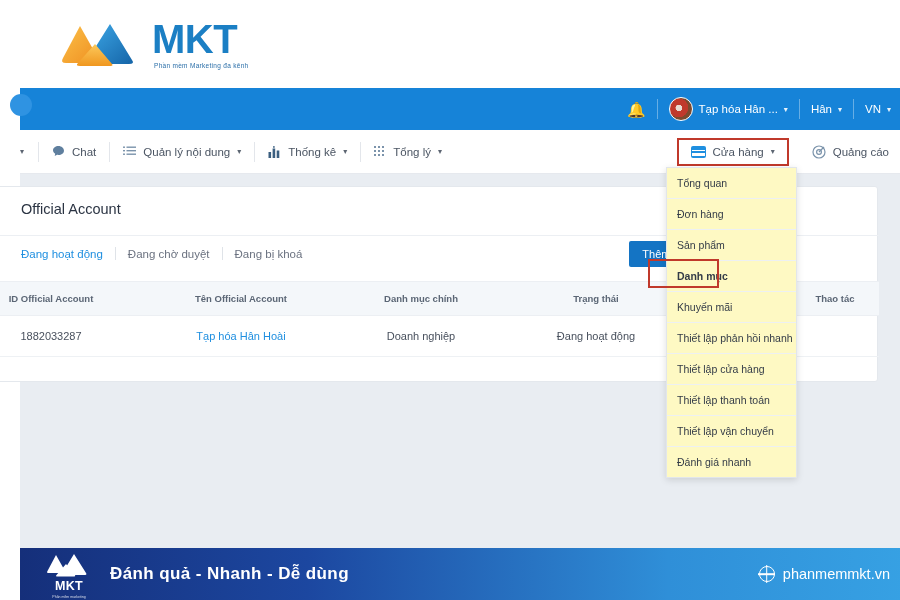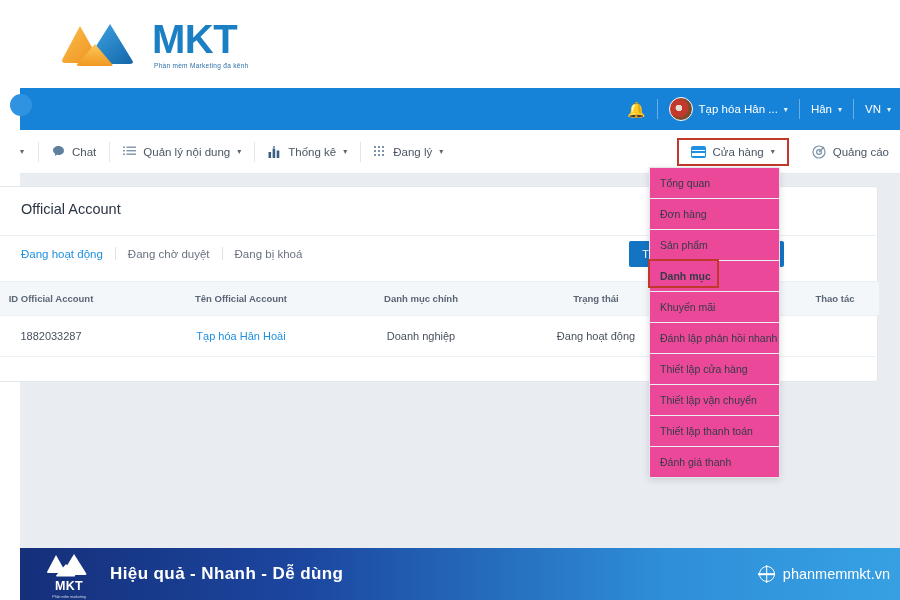--- a/index.html
+++ b/index.html
@@ -143,22 +143,22 @@
   table.oa td.oa-name { color: #1f8fe0; font-weight: 400; }
   .col-id   { width: 200px; }
   .col-name { width: 180px; }
   .col-cat  { width: 180px; }
   .col-stat { width: 170px; }
   .col-user { width: 110px; }
   .col-act  { width: 88px; }
 
   
   .dropdown {
-    position: absolute; left: 629px; top: 167px; width: 131px;
-    background: #ec4899; border: 1px solid #e2e6ea;
+    position: absolute; left: 646px; top: 167px; width: 131px;
+    background: #fef9c3; border: 1px solid #e2e6ea;
     box-shadow: 0 2px 7px rgba(0,0,0,.13); z-index: 40;
   }
   .dd-item {
     font-size: 10.5px; color: #333b47; padding: 9px 10px;
     border-bottom: 1px solid #edf0f3; white-space: nowrap;
   }
   .dd-item:last-child { border-bottom: none; }
   .dd-item.hl { position: relative; font-weight: bold; }
   .dd-hl-box {
     position: absolute; left: 628px; top: 259px;
@@ -315,21 +315,21 @@
               <rect x="8" y="0" width="2" height="2"></rect>
             <rect x="0" y="4" width="2" height="2"></rect>
               <rect x="4" y="4" width="2" height="2"></rect>
               <rect x="8" y="4" width="2" height="2"></rect>
             <rect x="0" y="8" width="2" height="2"></rect>
               <rect x="4" y="8" width="2" height="2"></rect>
               <rect x="8" y="8" width="2" height="2"></rect>
           </g>
         </svg>
       </span>
-      <span>Đang lý</span>
+      <span>Tổng lý</span>
       <span class="caret">▾</span>
     </div>
 
     <div class="nav-spacer"></div>
 
     <div class="store-btn">
       <span class="store-ico"></span>
       <span>Cửa hàng</span>
       <span class="caret">▾</span>
     </div>
@@ -386,38 +386,38 @@
       </tbody>
     </table>
   </div>
 
   <div class="dropdown">
     <div class="dd-item">Tổng quan</div>
     <div class="dd-item">Đơn hàng</div>
     <div class="dd-item">Sản phẩm</div>
     <div class="dd-item hl">Danh mục</div>
     <div class="dd-item">Khuyến mãi</div>
-    <div class="dd-item">Đánh lập phản hồi nhanh</div>
+    <div class="dd-item">Thiết lập phản hồi nhanh</div>
     <div class="dd-item">Thiết lập cửa hàng</div>
+    <div class="dd-item">Thiết lập thanh toán</div>
     <div class="dd-item">Thiết lập vận chuyển</div>
-    <div class="dd-item">Thiết lập thanh toán</div>
-    <div class="dd-item">Đánh giá thanh</div>
+    <div class="dd-item">Đánh giá nhanh</div>
   </div>
   <div class="dd-hl-box"></div>
 
   <div class="footer">
     <div class="f-logo">
       <svg width="46" height="26" viewBox="0 0 46 26" style="position:absolute;left:0;top:-3px;">
         <path d="M10 3 L19 19 Q20 21 17 21 L3 21 Q0 21 1.5 19 Z" fill="#ffffff"></path>
         <path d="M28 2 L40 21 Q41.5 23 38 23 L18 23 Q15 23 16.5 21 Z" fill="#ffffff"></path>
         <path d="M20 12 L29 23 Q30 24.5 27 24.5 L12 24.5 Q9 24.5 10.5 23 Z" fill="#ffffff"></path>
       </svg>
       <span class="f-word">MKT</span>
       <span class="f-sub">Phần mềm marketing</span>
     </div>
-    <div class="f-slogan">Hiệu quả - Nhanh  - Dễ dùng</div>
+    <div class="f-slogan">Đánh quả - Nhanh  - Dễ dùng</div>
     <div class="f-right">
       <span class="globe"></span>
       <span>phanmemmkt.vn</span>
     </div>
   </div>
 
 </div>
 
 </body></html>

